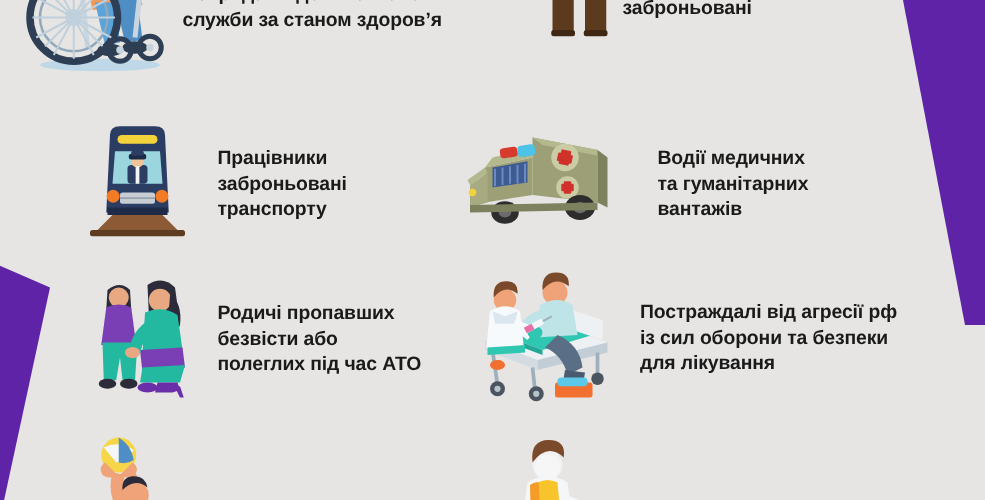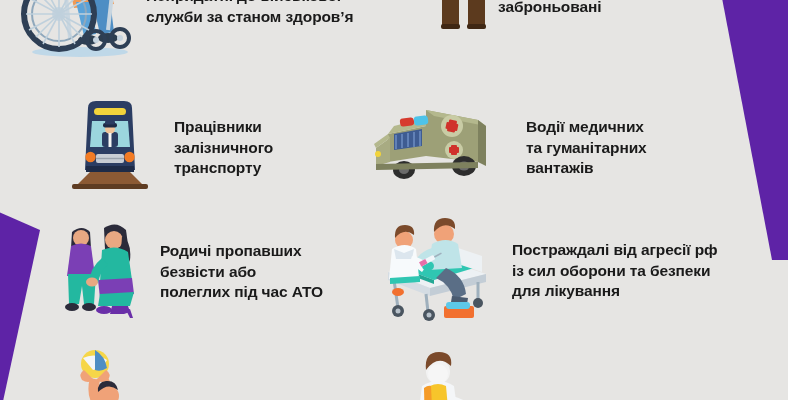--- a/index.html
+++ b/index.html
@@ -37,21 +37,21 @@
 
   
   #entry-disability      { left:18px;  top:-48px;  }
   #entry-disability .icon-wrap { width:120px; height:110px; }
   #entry-disability .entry-text { margin-left:8px; }
 
   #entry-railway         { left:62px;  top:100px; }
   #entry-railway .icon-wrap { width:96px; height:96px; }
   #entry-railway .entry-text { margin-left:16px; }
 
-  #entry-relatives       { left:52px;  top:222px; }
+  #entry-relatives       { left:66px;  top:222px; }
   #entry-relatives .icon-wrap { width:92px; height:100px; }
   #entry-relatives .entry-text { margin-left:16px; }
 
   #entry-athletes        { left:62px;  top:344px; }
   #entry-athletes .icon-wrap { width:96px; height:96px; }
 
   
   #entry-conscription    { left:-10px; top:-62px; }
   #entry-conscription .icon-wrap { width:110px; height:118px; }
   #entry-conscription .entry-text { margin-left:-8px; }
@@ -161,21 +161,21 @@
           <rect x="34" y="54" width="28" height="9" rx="2" fill="#C8CDD4"></rect>
           <line x1="34" y1="58.5" x2="62" y2="58.5" stroke="#9AA2AC" stroke-width="1.4"></line>
 
           <circle cx="28.5" cy="57" r="5.2" fill="#F27B24"></circle>
           <circle cx="67.5" cy="57" r="5.2" fill="#F27B24"></circle>
 
           <rect x="24" y="66" width="48" height="6" fill="#1E2B47"></rect>
         </svg>
       </div>
       <div class="entry-text">Працівники
-залізничного
+заброньовані
 транспорту</div>
     </div>
 
     <div class="entry" id="entry-relatives">
       <div class="icon-wrap">
         <svg width="92" height="100" viewBox="0 0 92 100">
 
           <path d="M20 10 q10 -8 18 0 l1 16 q-10 5 -20 0 Z" fill="#2B2B3A"></path>
           <circle cx="29" cy="16" r="8" fill="#E8A882"></circle>
           <path d="M19 24 q10 -5 20 0 l4 30 l-28 0 Z" fill="#7B3FB5"></path>

